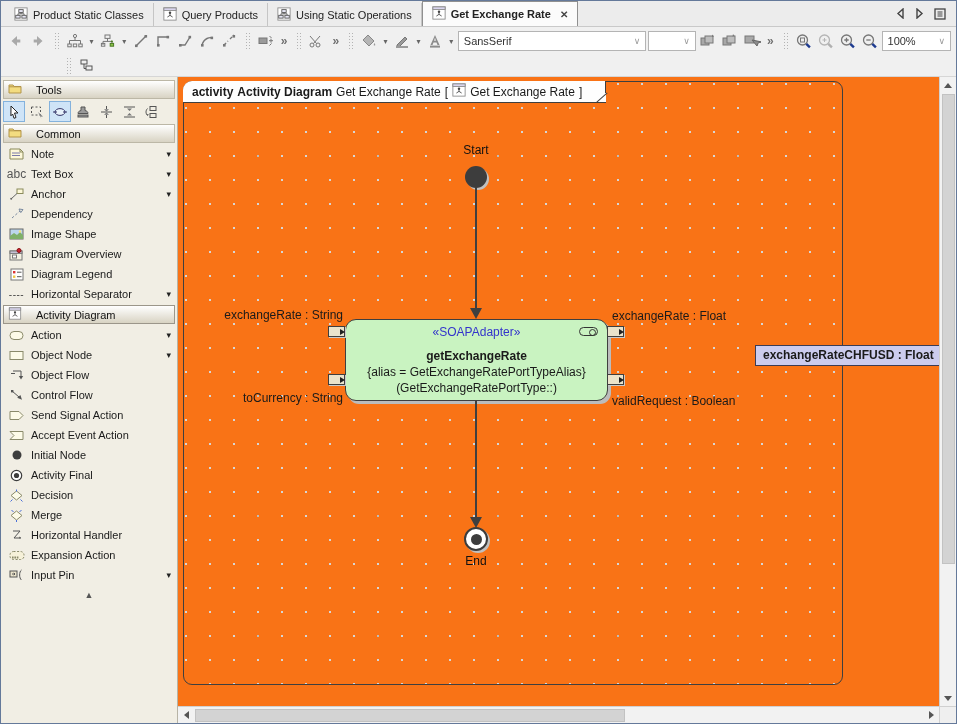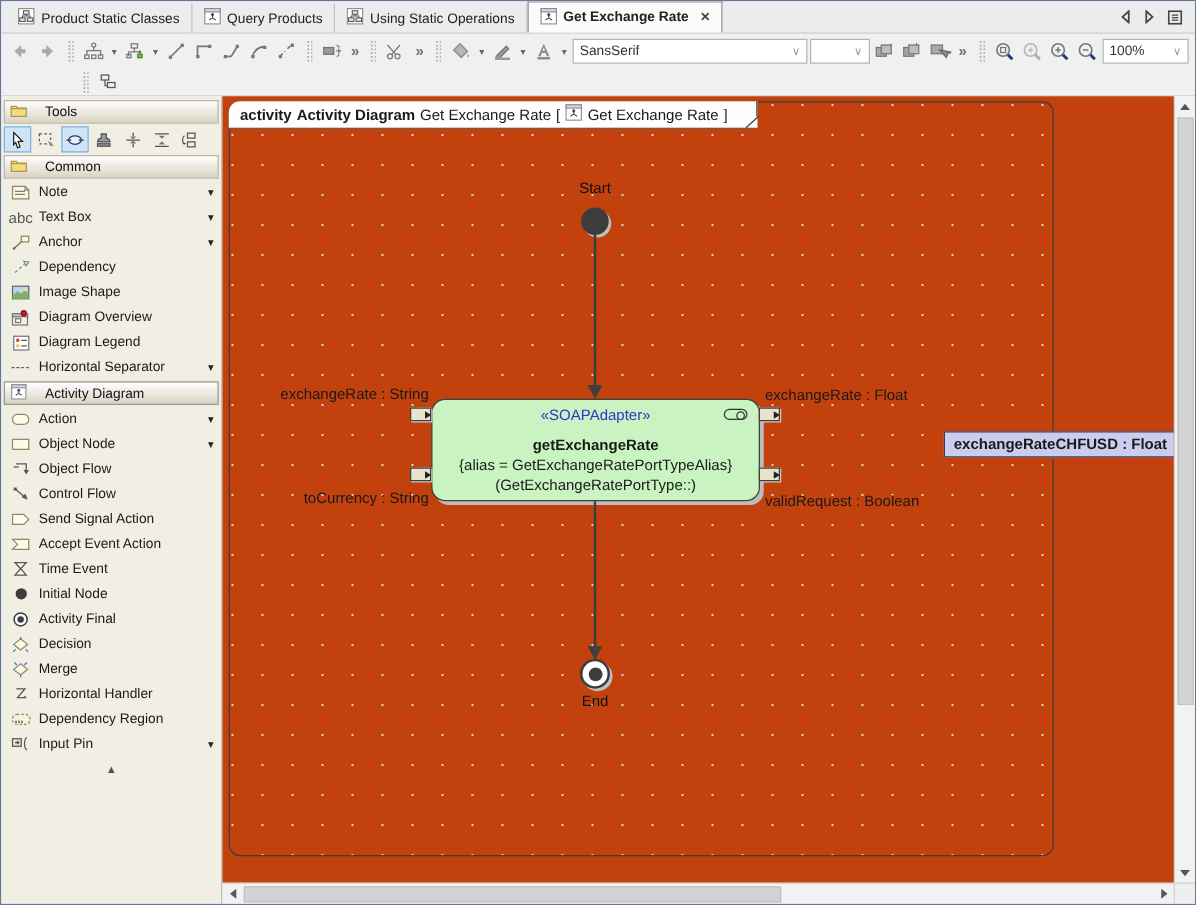--- a/index.html
+++ b/index.html
@@ -40,21 +40,21 @@
   .tool.sel { background:#cfe4f7; border-color:#84b2dd; }
   .pal-item { height:20px; display:flex; align-items:center; gap:6px; padding:0 6px 0 7px; }
   .pal-item .icn { width:17px; display:flex; justify-content:center; }
   .pal-item .lbl { flex:1; white-space:nowrap; overflow:hidden; }
   .pal-item .dd { color:#222; font-size:9px; }
   .collapse-btn { height:14px; display:flex; justify-content:center; align-items:center; color:#555; font-size:9px; margin-top:3px; }
 
   
   .rightcol { flex:1; display:flex; flex-direction:column; min-width:0; }
   .toprow { flex:1; display:flex; min-height:0; }
-  .canvas { flex:1; position:relative; background:#c2410c; overflow:hidden; }
+  .canvas { flex:1; position:relative; background:#f97316; overflow:hidden; }
   .vscroll { width:17px; background:#f2f2f2; border-left:1px solid #d0d0d0; display:flex; flex-direction:column; }
   .hscroll { flex:1; background:#f2f2f2; border-top:1px solid #d0d0d0; display:flex; align-items:center; }
   .bottomrow { height:17px; display:flex; }
   .corner { width:17px; background:#efefef; border-top:1px solid #d0d0d0; border-left:1px solid #d0d0d0; }
   .sb-btn { width:16px; height:16px; display:flex; align-items:center; justify-content:center; }
   .tri { width:0; height:0; }
   .tri.left  { border-top:4px solid transparent; border-bottom:4px solid transparent; border-right:5px solid #555; }
   .tri.right { border-top:4px solid transparent; border-bottom:4px solid transparent; border-left:5px solid #555; }
   .tri.up    { border-left:4px solid transparent; border-right:4px solid transparent; border-bottom:5px solid #555; }
   .tri.down  { border-left:4px solid transparent; border-right:4px solid transparent; border-top:5px solid #555; }
@@ -544,28 +544,20 @@
       <div class="pal-item">
         <span class="icn">
             <svg width="15" height="11" viewBox="0 0 15 11">
               <path d="M1 1.5h13v8H1l4-4z" fill="#fdfbe8" stroke="#8a8a6a"></path>
             </svg>
           </span>
         <span class="lbl">Accept Event Action</span>
       </div>
       <div class="pal-item">
         <span class="icn">
-            <svg width="13" height="12" viewBox="0 0 13 12">
-              <path d="M2 1h9L6.5 6 2 1zM2 11h9L6.5 6 2 11z" fill="#fdfbe8" stroke="#555"></path>
-            </svg>
-          </span>
-        <span class="lbl">Time Event</span>
-      </div>
-      <div class="pal-item">
-        <span class="icn">
             <svg width="12" height="12" viewBox="0 0 12 12">
               <circle cx="6" cy="6" r="4.5" fill="#3d3d3d"></circle>
             </svg>
           </span>
         <span class="lbl">Initial Node</span>
       </div>
       <div class="pal-item">
         <span class="icn">
             <svg width="13" height="13" viewBox="0 0 13 13">
               <circle cx="6.5" cy="6.5" r="5.2" fill="#fff" stroke="#3d3d3d" stroke-width="1.2"></circle>
@@ -603,21 +595,21 @@
       </div>
       <div class="pal-item">
         <span class="icn">
             <svg width="16" height="11" viewBox="0 0 16 11">
               <rect x="1" y="1.5" width="14" height="8" rx="3.5" fill="#f6f1d9" stroke="#8a8a6a" stroke-dasharray="2 1.6"></rect>
               <rect x="3" y="6.5" width="1.6" height="2" fill="#8a8a6a"></rect>
               <rect x="5.4" y="6.5" width="1.6" height="2" fill="#8a8a6a"></rect>
               <rect x="7.8" y="6.5" width="1.6" height="2" fill="#8a8a6a"></rect>
             </svg>
           </span>
-        <span class="lbl">Dependency Region</span>
+        <span class="lbl">Expansion Action</span>
       </div>
       <div class="pal-item">
         <span class="icn">
             <svg width="15" height="12" viewBox="0 0 15 12">
               <rect x="1" y="2" width="7" height="6" fill="#eae3cb" stroke="#555"></rect>
               <path d="M3 5h3M4.8 3.8L6 5 4.8 6.2" stroke="#555" fill="none"></path>
               <path d="M12.5 1c-2.5 1.6-2.5 8.4 0 10" stroke="#555" fill="none"></path>
             </svg>
           </span>
         <span class="lbl">Input Pin</span>

